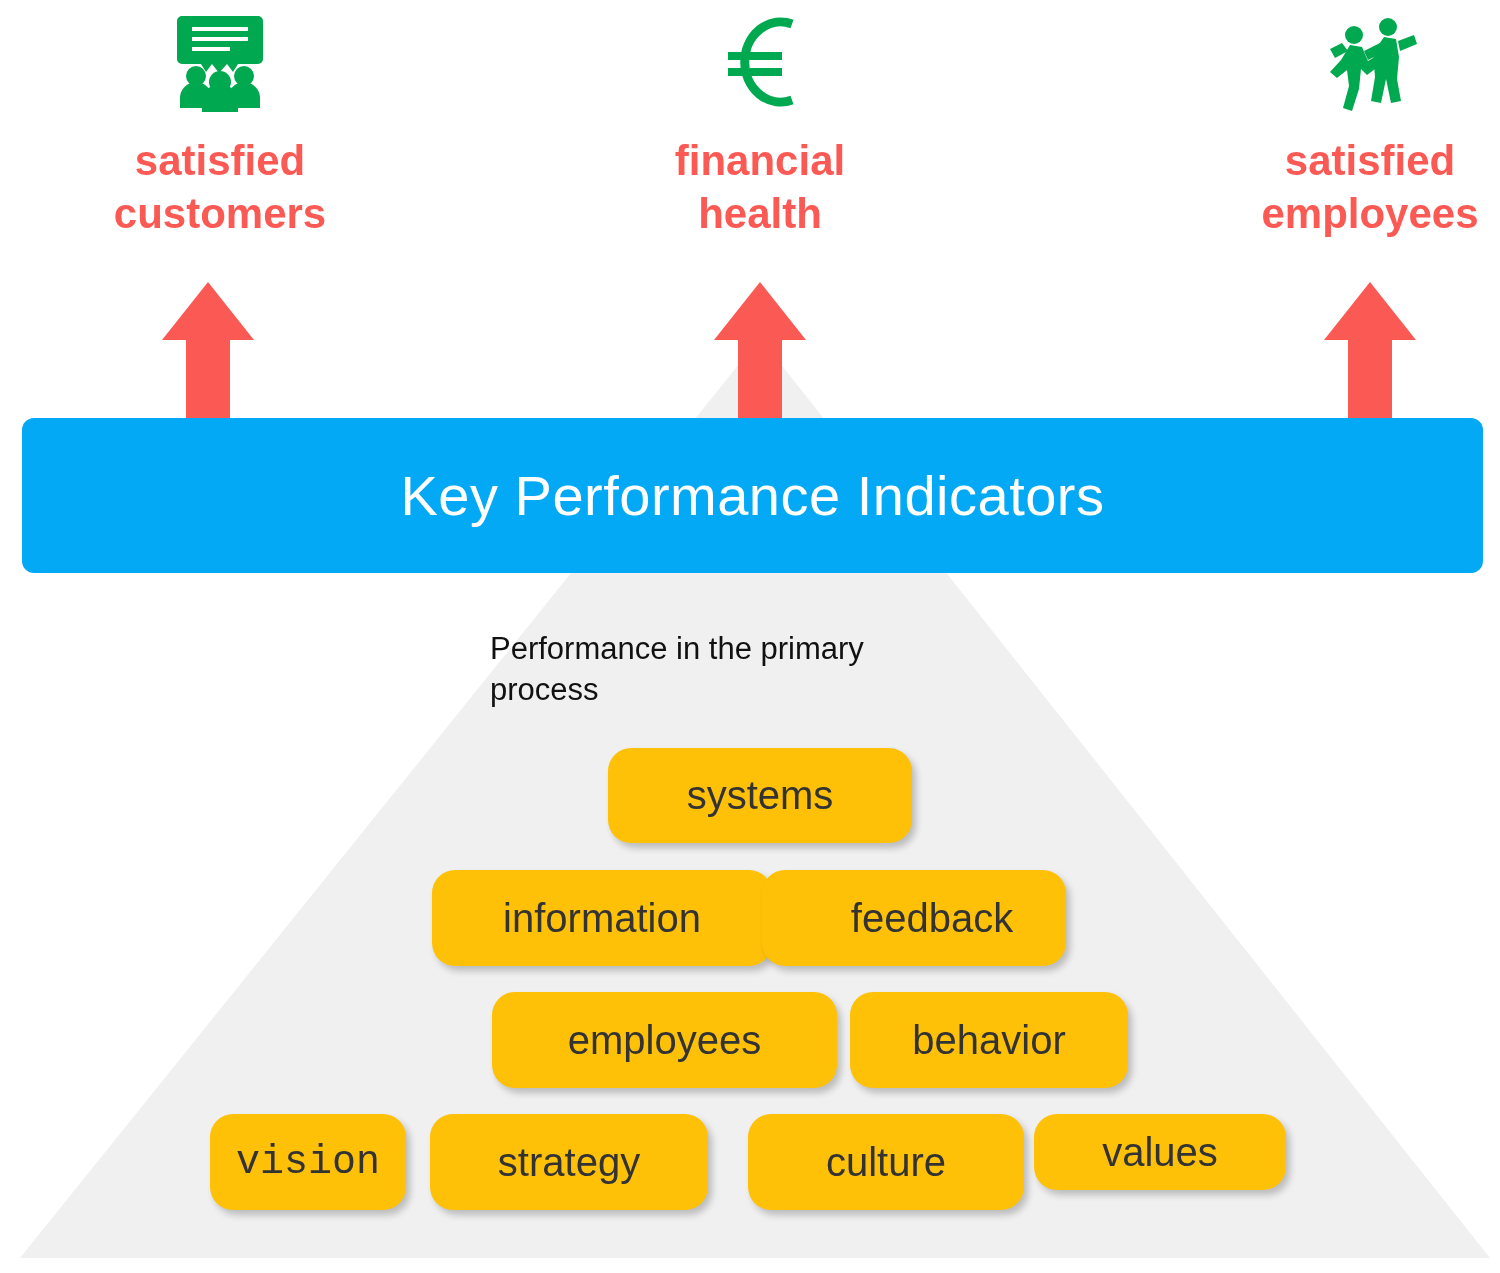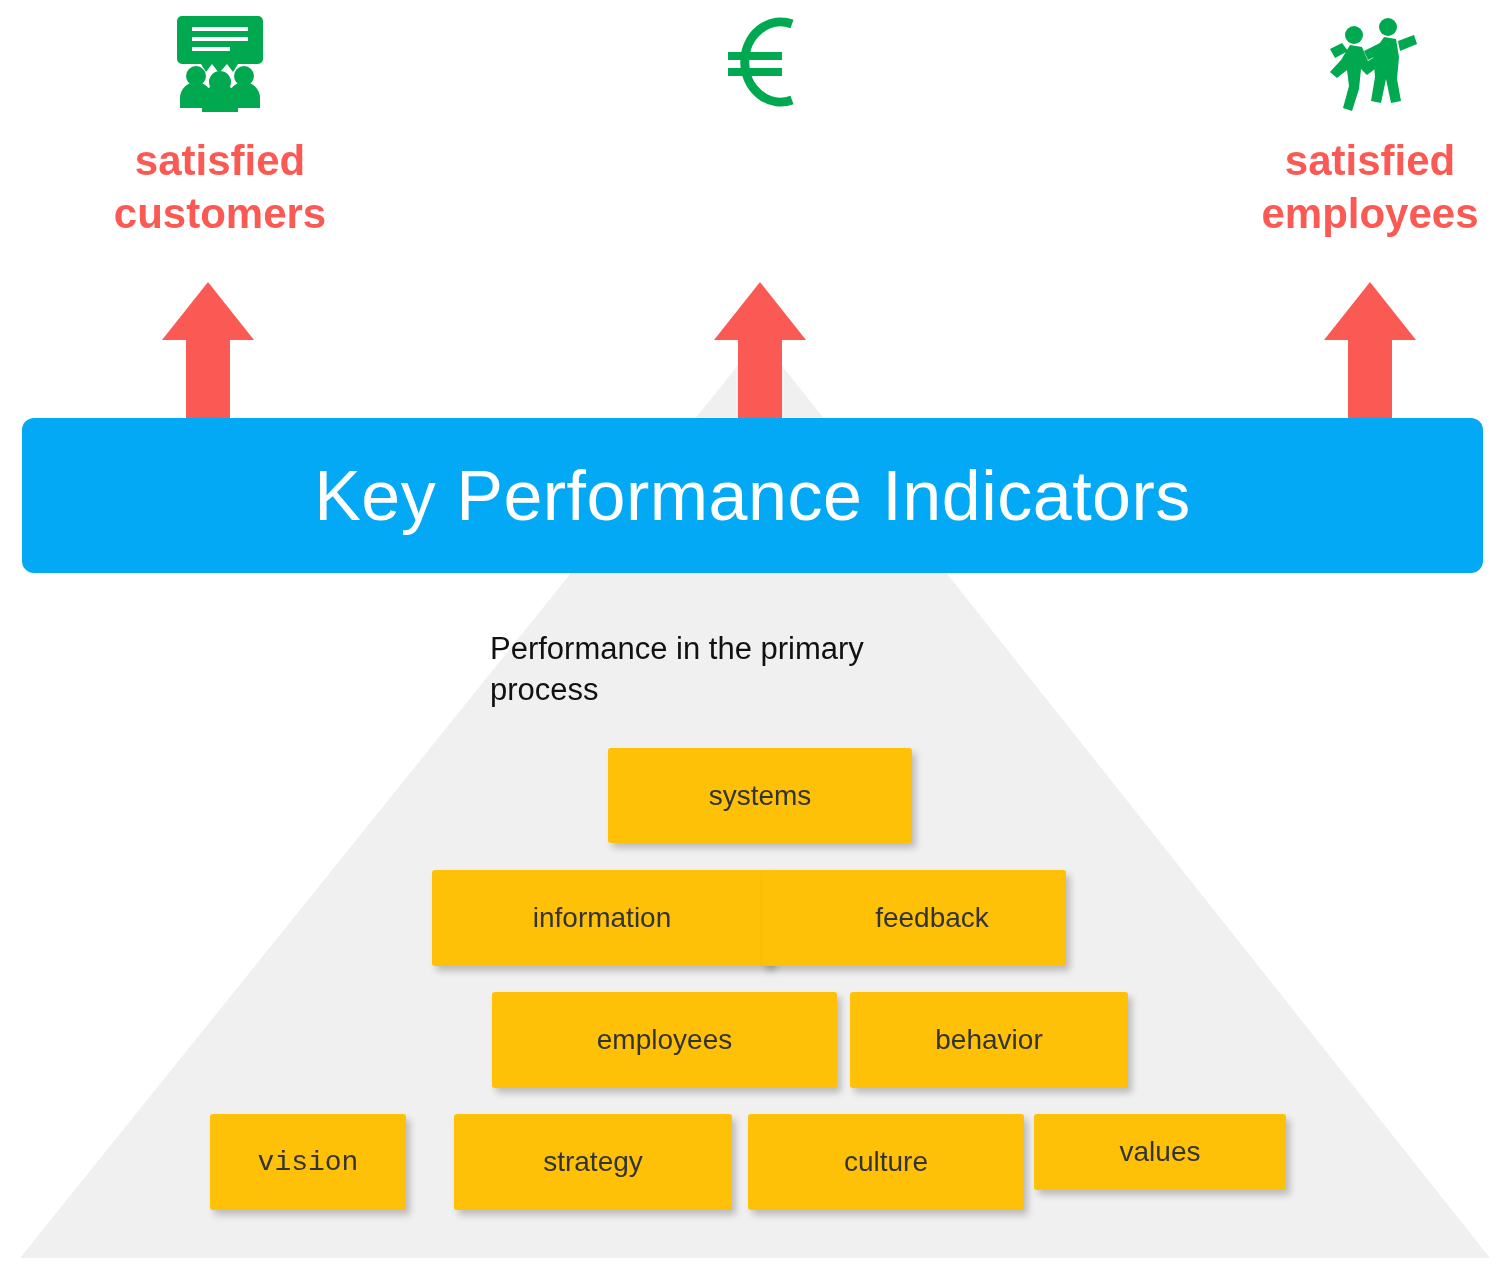--- a/index.html
+++ b/index.html
@@ -75,21 +75,21 @@
     height: 155px;
     background: #03a9f4;
     border-radius: 12px;
     z-index: 6;
     display: flex;
     align-items: center;
     justify-content: center;
   }
   #kpi-banner .kpi-text {
     color: #ffffff;
-    font-size: 70px;
+    font-size: 56px;
     letter-spacing: 0.5px;
     font-weight: 400;
     white-space: nowrap;
   }
 
   
   #pyramid-caption {
     position: absolute;
     left: 490px;
     top: 628px;
@@ -99,43 +99,43 @@
     font-size: 31px;
     line-height: 1.33;
     z-index: 5;
     white-space: pre-line;
   }
 
   
   .block {
     position: absolute;
     background: #ffc107;
-    border-radius: 3px;
+    border-radius: 23px;
     box-shadow: 4px 5px 7px rgba(0,0,0,0.22);
     display: flex;
     align-items: center;
     justify-content: center;
     color: #333333;
-    font-size: 28px;
+    font-size: 40px;
     z-index: 5;
     box-sizing: border-box;
   }
 
   
   #block-systems     { left: 608px;  top: 748px;  width: 304px; height: 95px; }
   
   #block-information { left: 432px;  top: 870px;  width: 340px; height: 96px; }
   #block-feedback    { left: 762px;  top: 870px;  width: 304px; height: 96px; padding-left: 36px; }
   
   #block-data        { left: 300px;  top: 992px;  width: 172px; height: 96px; }
   #block-employees   { left: 492px;  top: 992px;  width: 345px; height: 96px; }
   #block-behavior    { left: 850px;  top: 992px;  width: 278px; height: 96px; }
   
   #block-vision      { left: 210px;  top: 1114px; width: 196px; height: 96px; font-family: Liberation Mono, monospace; }
-  #block-strategy    { left: 430px;  top: 1114px; width: 278px; height: 96px; margin-left: 24px; }
+  #block-strategy    { left: 430px;  top: 1114px; width: 278px; height: 96px; }
   #block-culture     { left: 748px;  top: 1114px; width: 276px; height: 96px; }
   #block-values      { left: 1034px; top: 1114px; width: 252px; height: 76px; }
 </style>
 </head>
 <body>
 
 <div id="stage">
 
   <svg class="pyramid" viewBox="0 0 1500 1273" preserveAspectRatio="none">
     <polygon points="760,338 1490,1258 20,1258" fill="#F0F0F0"></polygon>
@@ -163,20 +163,22 @@
   </div>
 
   <div class="outcome" id="outcome-1">
     <div class="outcome-icon">
       <svg width="92" height="104" viewBox="0 0 92 104" aria-hidden="true">
         <path d="M78 14 A36 40 0 1 0 78 90" fill="none" stroke="#00A94F" stroke-width="9" stroke-linecap="butt"></path>
         <rect x="14" y="42" width="54" height="8" fill="#00A94F"></rect>
         <rect x="14" y="58" width="54" height="8" fill="#00A94F"></rect>
       </svg>
     </div>
+    <div class="outcome-label">financial
+health</div>
   </div>
 
   <div class="outcome" id="outcome-2">
     <div class="outcome-icon">
       <svg width="100" height="98" viewBox="0 0 100 98" aria-hidden="true">
         <g fill="#00A94F">
 
           <circle cx="34" cy="22" r="9"></circle>
           <path d="M30 32 l12 2 l6 14 l10 -6 l5 8 l-16 12 l-6 -6 l-2 20 l-7 22 l-9 -3 l6 -22 l-2 -16 l-10 8 l-7 -6 l11 -12 z"></path>
           <path d="M22 30 l-12 6 l5 9 l13 -7 z"></path>

